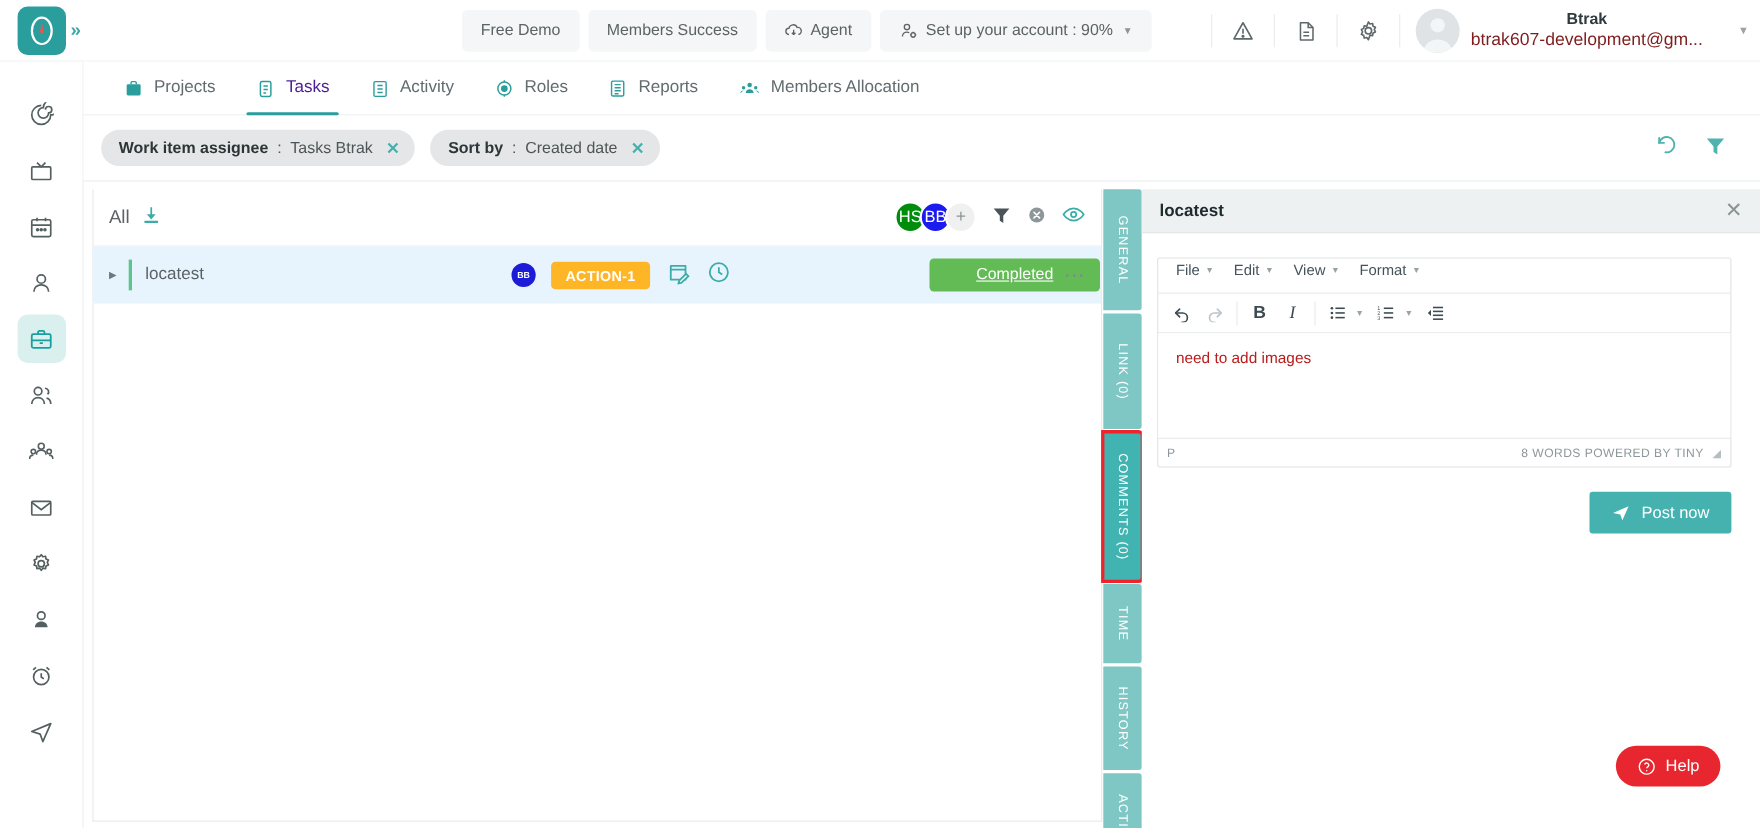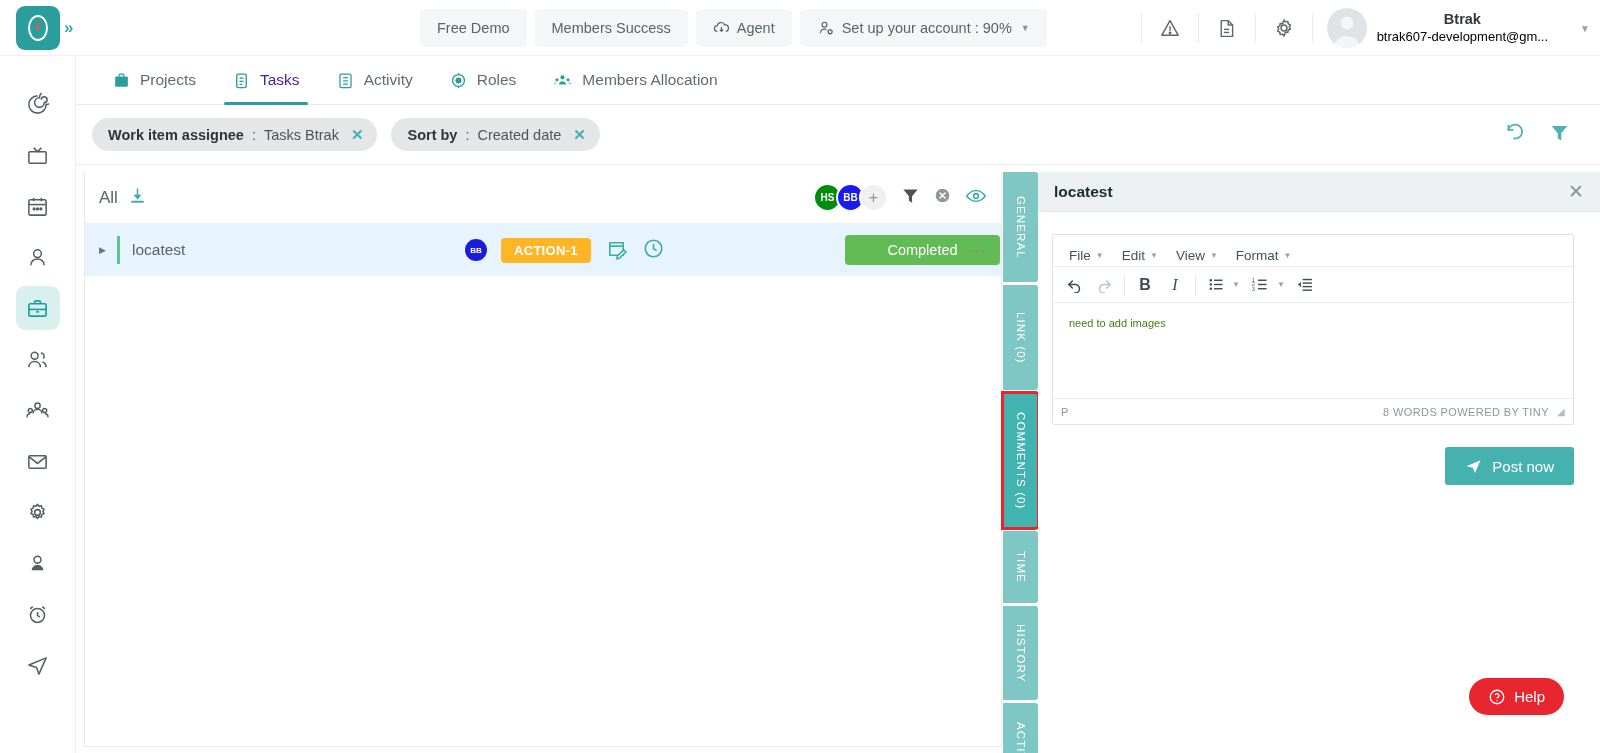--- a/index.html
+++ b/index.html
@@ -48,21 +48,21 @@
     width: 44px; height: 44px; display: flex; align-items: center; justify-content: center;
     cursor: pointer; color: #6b7679;
   }
   .avatar-circle {
     width: 40px; height: 40px; border-radius: 50%; background: #dfe3e5;
     display: flex; align-items: flex-end; justify-content: center; overflow: hidden;
     flex: 0 0 auto;
   }
   .user-block { display: flex; align-items: center; gap: 10px; padding-left: 8px; cursor: pointer; }
   .user-name { font-size: 14.5px; color: #2f3a3d; font-weight: 600; line-height: 1.25; }
-  .user-mail { font-size: 13px; color: #000000; line-height: 1.3; }
+  .user-mail { font-size: 16px; color: #7f1d1d; line-height: 1.3; }
   .user-caret { color: #9aa3a7; font-size: 10px; margin-left: 22px; }
 
   
   .rail {
     position: absolute; left: 0; top: 56px; width: 76px; height: 697px;
     background: #ffffff; border-right: 1px solid #eceff0;
     display: flex; flex-direction: column; align-items: center; padding-top: 26px;
   }
   .rail-item {
     width: 44px; height: 44px; border-radius: 9px; margin-bottom: 7px;
@@ -111,21 +111,21 @@
     background: #ffffff; border: 1px solid #e6eaeb; border-top: none;
   }
   .list-head {
     height: 52px; display: flex; align-items: center; padding: 0 14px;
     border-bottom: 1px solid #eef1f2;
   }
   .list-head .all { font-size: 17px; color: #5a6366; margin-right: 10px; }
   .list-head-right { margin-left: auto; display: flex; align-items: center; gap: 13px; }
   .av {
     width: 29px; height: 29px; border-radius: 50%; color: #fff;
-    font-size: 10px; font-weight: 700; display: flex; align-items: center; justify-content: center;
+    font-size: 15px; font-weight: 400; display: flex; align-items: center; justify-content: center;
     margin-left: -6px; border: 2px solid #fff; cursor: pointer;
   }
   .av.first { margin-left: 0; }
   .av.plus { background: #f0f0f0; color: #8d9598; font-size: 16px; font-weight: 400; }
 
   .task-row {
     height: 52px; background: #e8f4fd; display: flex; align-items: center;
     padding: 0 14px; position: relative; cursor: pointer;
   }
   .task-row .tri {
@@ -139,21 +139,21 @@
     color: #fff; font-size: 8px; font-weight: 700;
     display: flex; align-items: center; justify-content: center;
   }
   .action-badge {
     background: #ffb626; color: #fff; font-size: 13px; font-weight: 600;
     border-radius: 4px; padding: 5px 13px; letter-spacing: .3px;
   }
   .status-pill {
     position: absolute; left: 760px;
     background: #63bb55; color: #fff; font-size: 14.5px;
-    border-radius: 4px; padding: 7px 0; width: 155px; text-align: center;
+    border-radius: 4px; padding: 7px 0; width: 155px; text-align: center; text-decoration: underline;
   }
   .row-dots { position: absolute; right: 14px; color: #7f8a8d; font-size: 19px; letter-spacing: 1px; }
 
   
   .vtabs {
     position: absolute; left: 1003px; top: 172px; width: 35px; height: 581px;
   }
   .vtab {
     width: 35px; background: #7fc7c4; color: #ffffff;
     display: flex; align-items: center; justify-content: center;
@@ -174,41 +174,41 @@
     padding: 0 16px; border-bottom: 1px solid #e3e7e8;
   }
   .rpanel-title { font-size: 15.5px; font-weight: 700; color: #1f2a2d; }
   .rpanel-close { margin-left: auto; color: #8a9497; font-size: 19px; cursor: pointer; line-height: 1; }
 
   .editor {
     margin: 22px 26px 0 14px; border: 1px solid #dfe3e4; background: #fff;
     border-radius: 2px;
   }
   .ed-menubar {
-    height: 32px; display: flex; align-items: flex-end; gap: 2px;
+    height: 32px; display: flex; align-items: flex-start; gap: 2px;
     padding: 0 8px; border-bottom: 1px solid #e6eaeb;
   }
   .ed-menu {
     font-size: 13.5px; color: #45525a; padding: 3px 8px; cursor: pointer;
     display: flex; align-items: center; gap: 5px;
   }
   .ed-menu .ca { font-size: 8px; color: #98a2a6; }
   .ed-toolbar {
     height: 36px; display: flex; align-items: center;
     border-bottom: 1px solid #e6eaeb; padding: 0 6px;
   }
   .tb-btn {
     width: 30px; height: 28px; display: flex; align-items: center; justify-content: center;
     color: #3d4b53; cursor: pointer; font-size: 15px;
   }
   .tb-btn.dis { color: #bcc5c9; }
   .tb-sep { width: 1px; height: 22px; background: #e6eaeb; margin: 0 5px; }
   .tb-caret { font-size: 8px; color: #9aa4a8; padding: 0 6px 0 1px; cursor: pointer; }
   .ed-body {
-    height: 95px; padding: 14px 16px; font-size: 11px; color: #4d7c0f;
+    height: 95px; padding: 14px 16px; font-size: 14px; color: #b91c1c;
     background: #fff;
   }
   .ed-status {
     height: 26px; border-top: 1px solid #e6eaeb; display: flex; align-items: center;
     padding: 0 8px; font-size: 11px; color: #8e979b; letter-spacing: .4px;
   }
   .ed-status .right { margin-left: auto; display: flex; align-items: center; gap: 8px; }
   .resize-grip { color: #b5bdc0; font-size: 10px; }
 
   .post-row { display: flex; justify-content: flex-end; padding: 22px 26px 0 0; }
@@ -431,20 +431,32 @@
     <div class="subnav-item">
       <span class="ic">
         <svg width="19" height="19" viewBox="0 0 24 24" fill="none" stroke="currentColor" stroke-width="1.7">
             <circle cx="12" cy="12" r="7.5"></circle>
             <circle cx="12" cy="12" r="3" fill="currentColor"></circle>
             <line x1="12" y1="2.5" x2="12" y2="5"></line>
             <line x1="12" y1="19" x2="12" y2="21.5"></line>
           </svg>
       </span>
       <span>Roles</span>
+    </div>
+    <div class="subnav-item">
+      <span class="ic">
+        <svg width="19" height="19" viewBox="0 0 24 24" fill="none" stroke="currentColor" stroke-width="1.6">
+            <rect x="5" y="3.5" width="14" height="17" rx="1.3"></rect>
+            <line x1="8.5" y1="7.5" x2="15.5" y2="7.5"></line>
+            <line x1="8.5" y1="11" x2="15.5" y2="11"></line>
+            <line x1="8.5" y1="14.5" x2="15.5" y2="14.5"></line>
+            <line x1="8.5" y1="18" x2="13" y2="18"></line>
+          </svg>
+      </span>
+      <span>Reports</span>
     </div>
     <div class="subnav-item">
       <span class="ic">
         <svg width="21" height="19" viewBox="0 0 24 24" fill="currentColor">
             <circle cx="12" cy="8" r="2.6"></circle>
             <path d="M7.5 17c0-2.6 2-4.2 4.5-4.2s4.5 1.6 4.5 4.2z"></path>
             <circle cx="5" cy="11" r="2"></circle>
             <path d="M1.2 17.5c0-2 1.5-3.3 3.8-3.3"></path>
             <circle cx="19" cy="11" r="2"></circle>
             <path d="M22.8 17.5c0-2-1.5-3.3-3.8-3.3"></path>

